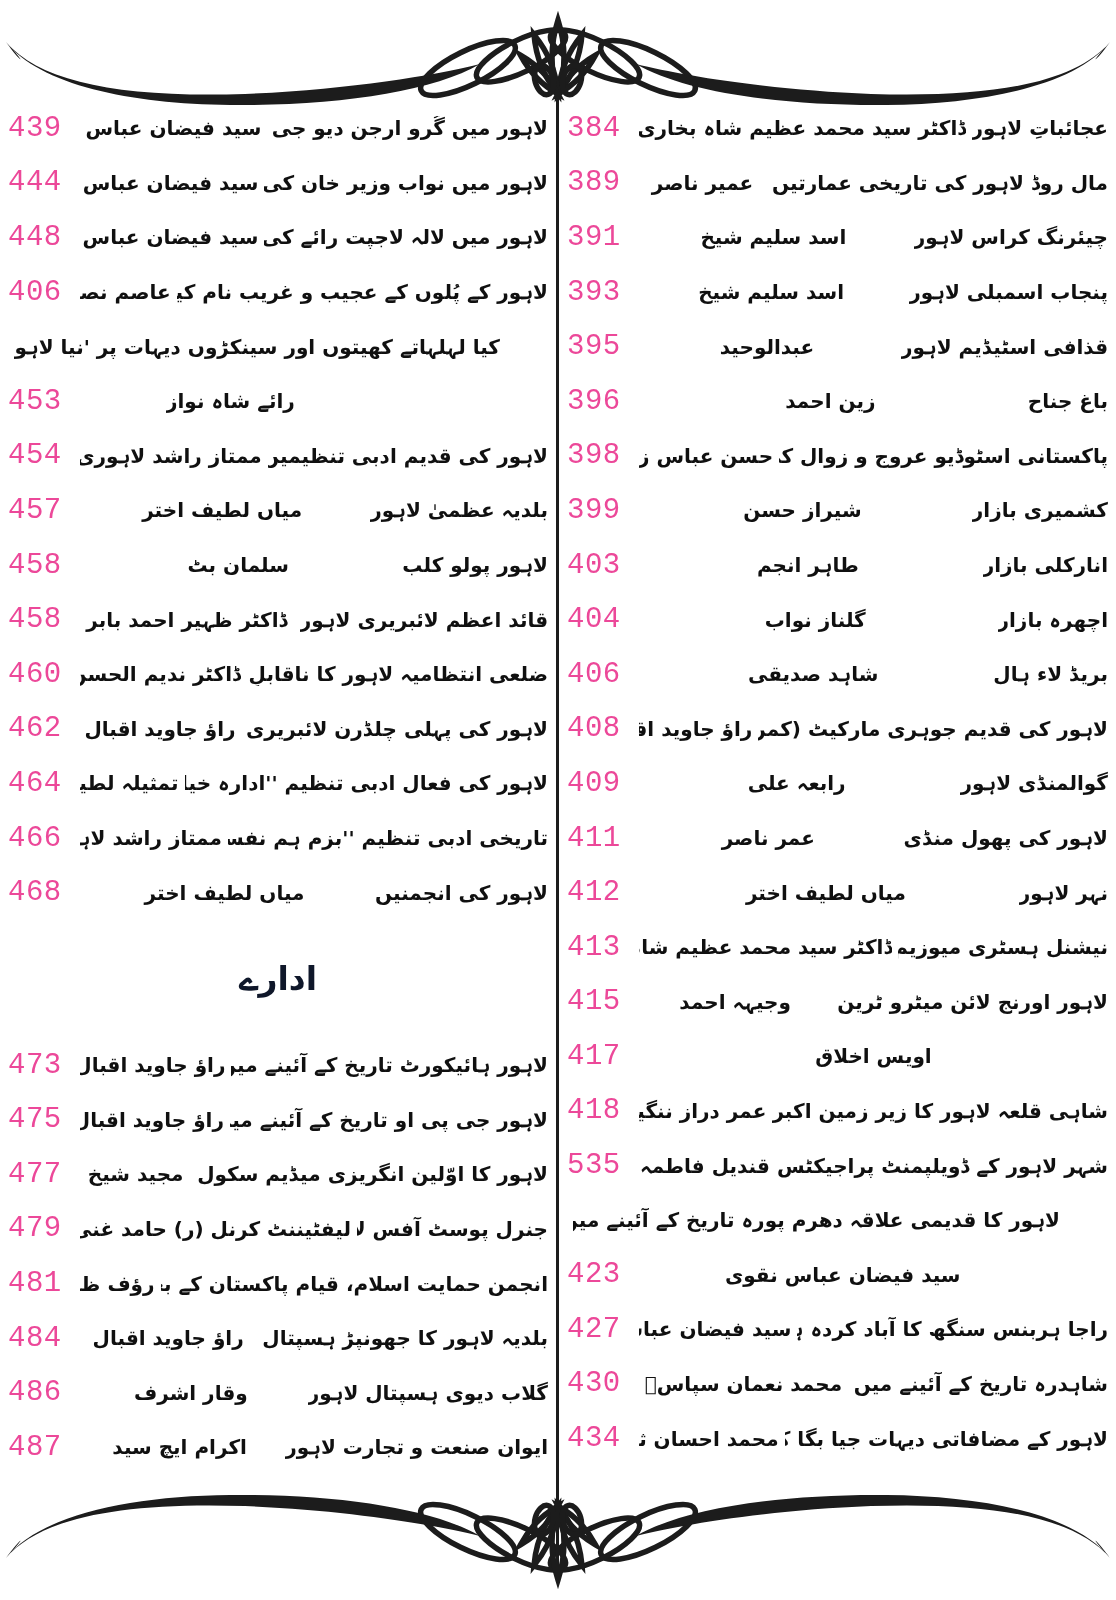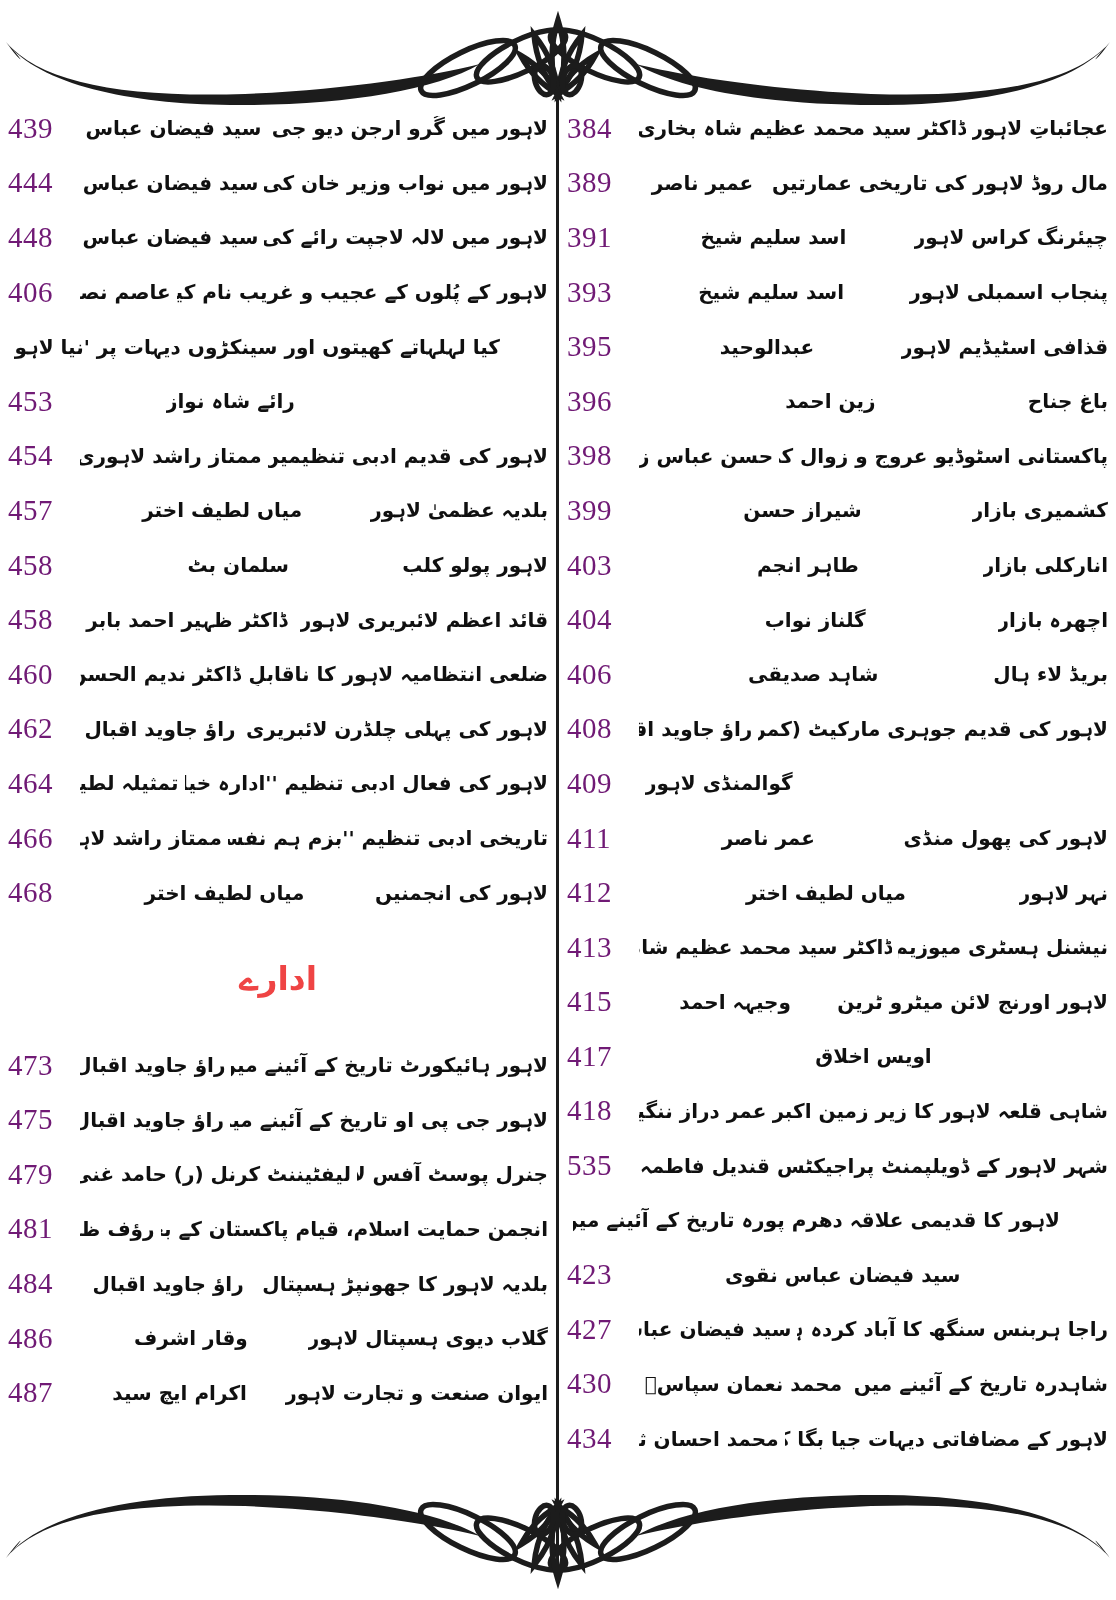--- a/index.html
+++ b/index.html
@@ -15,38 +15,38 @@
   .ornament.bottom{top:1482px;transform:scaleY(-1);}
   
   .divider{position:absolute;left:556px;top:92px;width:3px;height:1478px;background:#1c1c1c;}
   
   .col{position:absolute;top:101px;display:flex;flex-direction:column;}
   .col-left{left:8px;width:540px;}
   .col-right{left:567px;width:541px;}
   .row{height:54.6px;display:flex;align-items:center;overflow:hidden;}
   .num{
     flex:0 0 72px;
-    font-family:Liberation Serif, serif;
-    font-size:29px;letter-spacing:.5px;color:#701a75;
+    font-family:Liberation Mono, monospace;
+    font-size:29px;letter-spacing:.5px;color:#ec4899;
   }
   .author{
     flex:1 1 auto;min-width:0;text-align:center;
     direction:rtl;unicode-bidi:plaintext;white-space:nowrap;overflow:hidden;
     font-size:20px;font-weight:bold;color:#101010;
   }
   .title{
     flex:0 1 auto;min-width:0;margin-left:6px;text-align:right;
     direction:rtl;unicode-bidi:plaintext;white-space:nowrap;overflow:hidden;
     font-size:20px;font-weight:bold;color:#101010;
   }
   .row.title_only{justify-content:flex-end;padding-right:48px;}
   .row.author_page .author{flex:0 0 auto;margin-left:86px;text-align:left;}
   .row.heading{height:118px;justify-content:center;align-items:center;}
   .heading-text{
-    font-size:33px;font-weight:bold;direction:rtl;unicode-bidi:plaintext;color:#ef4444;
+    font-size:33px;font-weight:bold;direction:rtl;unicode-bidi:plaintext;color:#0f172a;
   }
   .flourish{stroke:#1c1c1c;fill:none;stroke-width:5.5;}
   .flourish-fill{fill:#1c1c1c;stroke:none;}
 </style>
 </head>
 <body>
 
 <div class="page">
 
   <div class="ornament top">
@@ -176,20 +176,25 @@
         <span class="num">473</span>
         <span class="author">راؤ جاوید اقبال</span>
         <span class="title">لاہور ہائیکورٹ تاریخ کے آئینے میں</span>
       </div>
       <div class="row entry">
         <span class="num">475</span>
         <span class="author">راؤ جاوید اقبال</span>
         <span class="title">لاہور جی پی او تاریخ کے آئینے میں</span>
       </div>
       <div class="row entry">
+        <span class="num">477</span>
+        <span class="author">مجید شیخ</span>
+        <span class="title">لاہور کا اوّلین انگریزی میڈیم سکول</span>
+      </div>
+      <div class="row entry">
         <span class="num">479</span>
         <span class="author">لیفٹیننٹ کرنل (ر) حامد غنی انجم</span>
         <span class="title">جنرل پوسٹ آفس لاہور</span>
       </div>
       <div class="row entry">
         <span class="num">481</span>
         <span class="author">رؤف ظفر</span>
         <span class="title">انجمن حمایت اسلام، قیام پاکستان کے بعد کی خدمات</span>
       </div>
       <div class="row entry">
@@ -264,20 +269,21 @@
         <span class="author">شاہد صدیقی</span>
         <span class="title">بریڈ لاء ہال</span>
       </div>
       <div class="row entry">
         <span class="num">408</span>
         <span class="author">راؤ جاوید اقبال</span>
         <span class="title">لاہور کی قدیم جوہری مارکیٹ (کمرشل بلڈنگز)</span>
       </div>
       <div class="row entry">
         <span class="num">409</span>
+        <span class="author">رابعہ علی</span>
         <span class="title">گوالمنڈی لاہور</span>
       </div>
       <div class="row entry">
         <span class="num">411</span>
         <span class="author">عمر ناصر</span>
         <span class="title">لاہور کی پھول منڈی</span>
       </div>
       <div class="row entry">
         <span class="num">412</span>
         <span class="author">میاں لطیف اختر</span>

